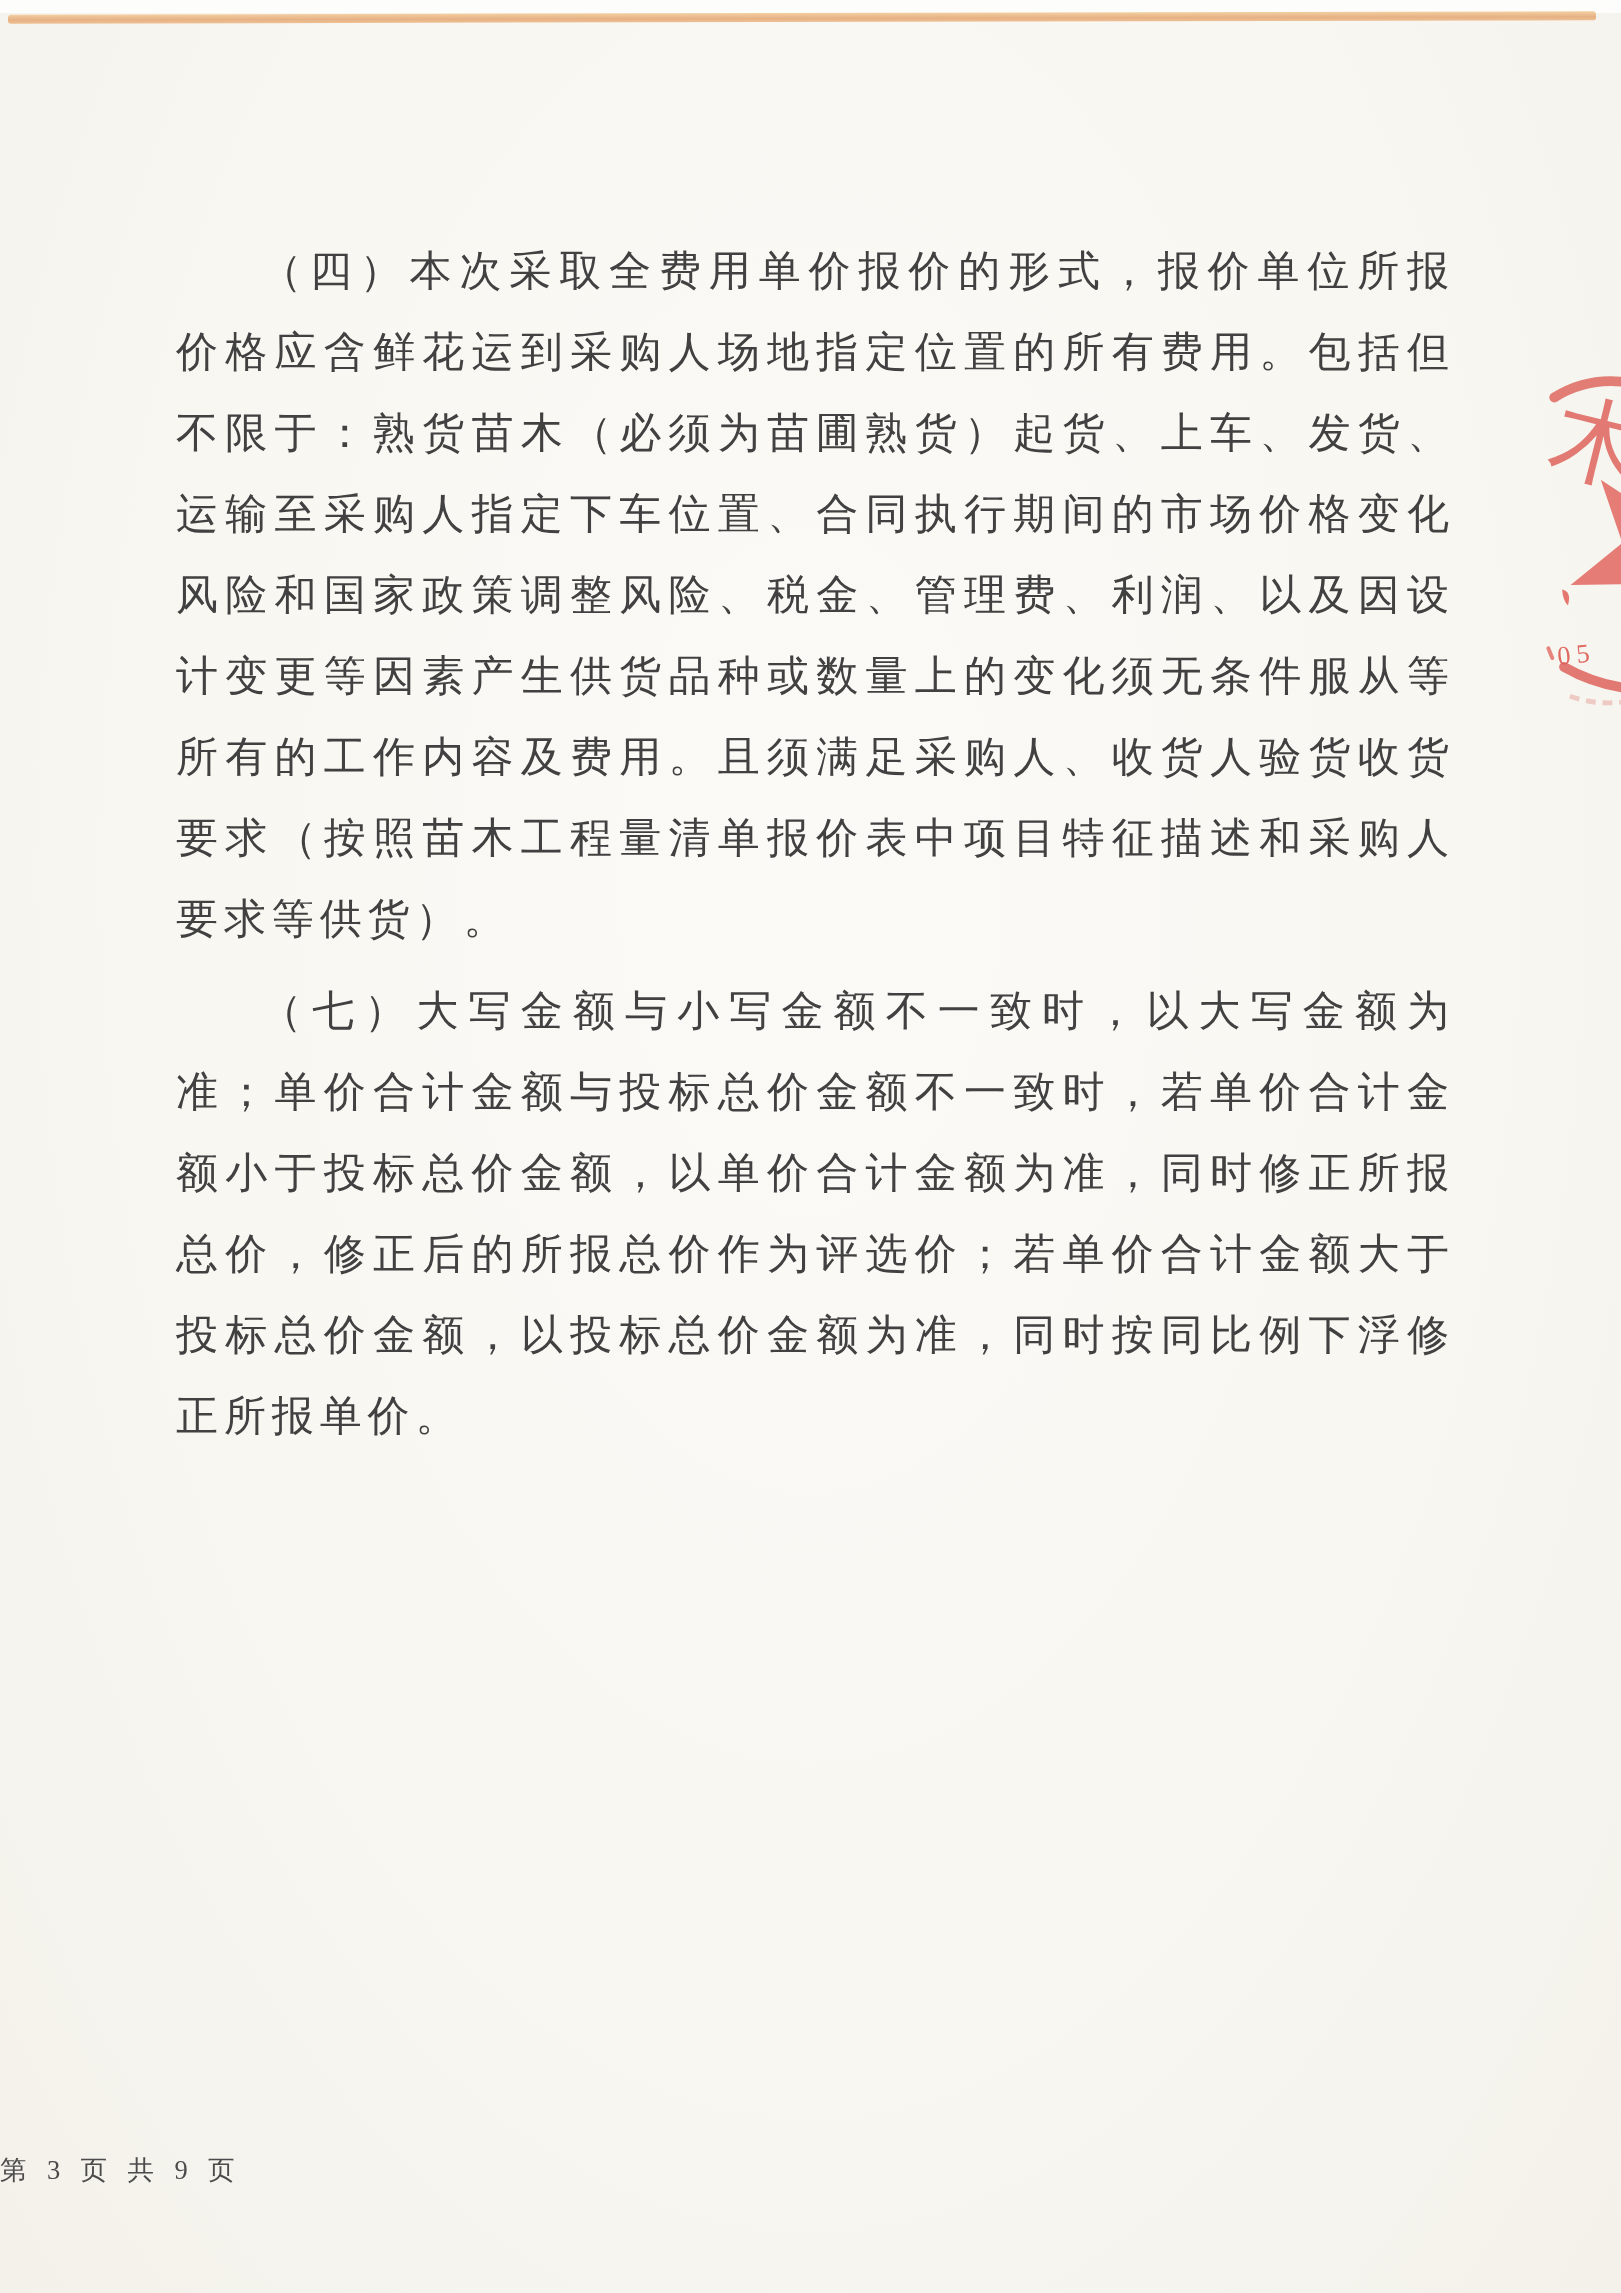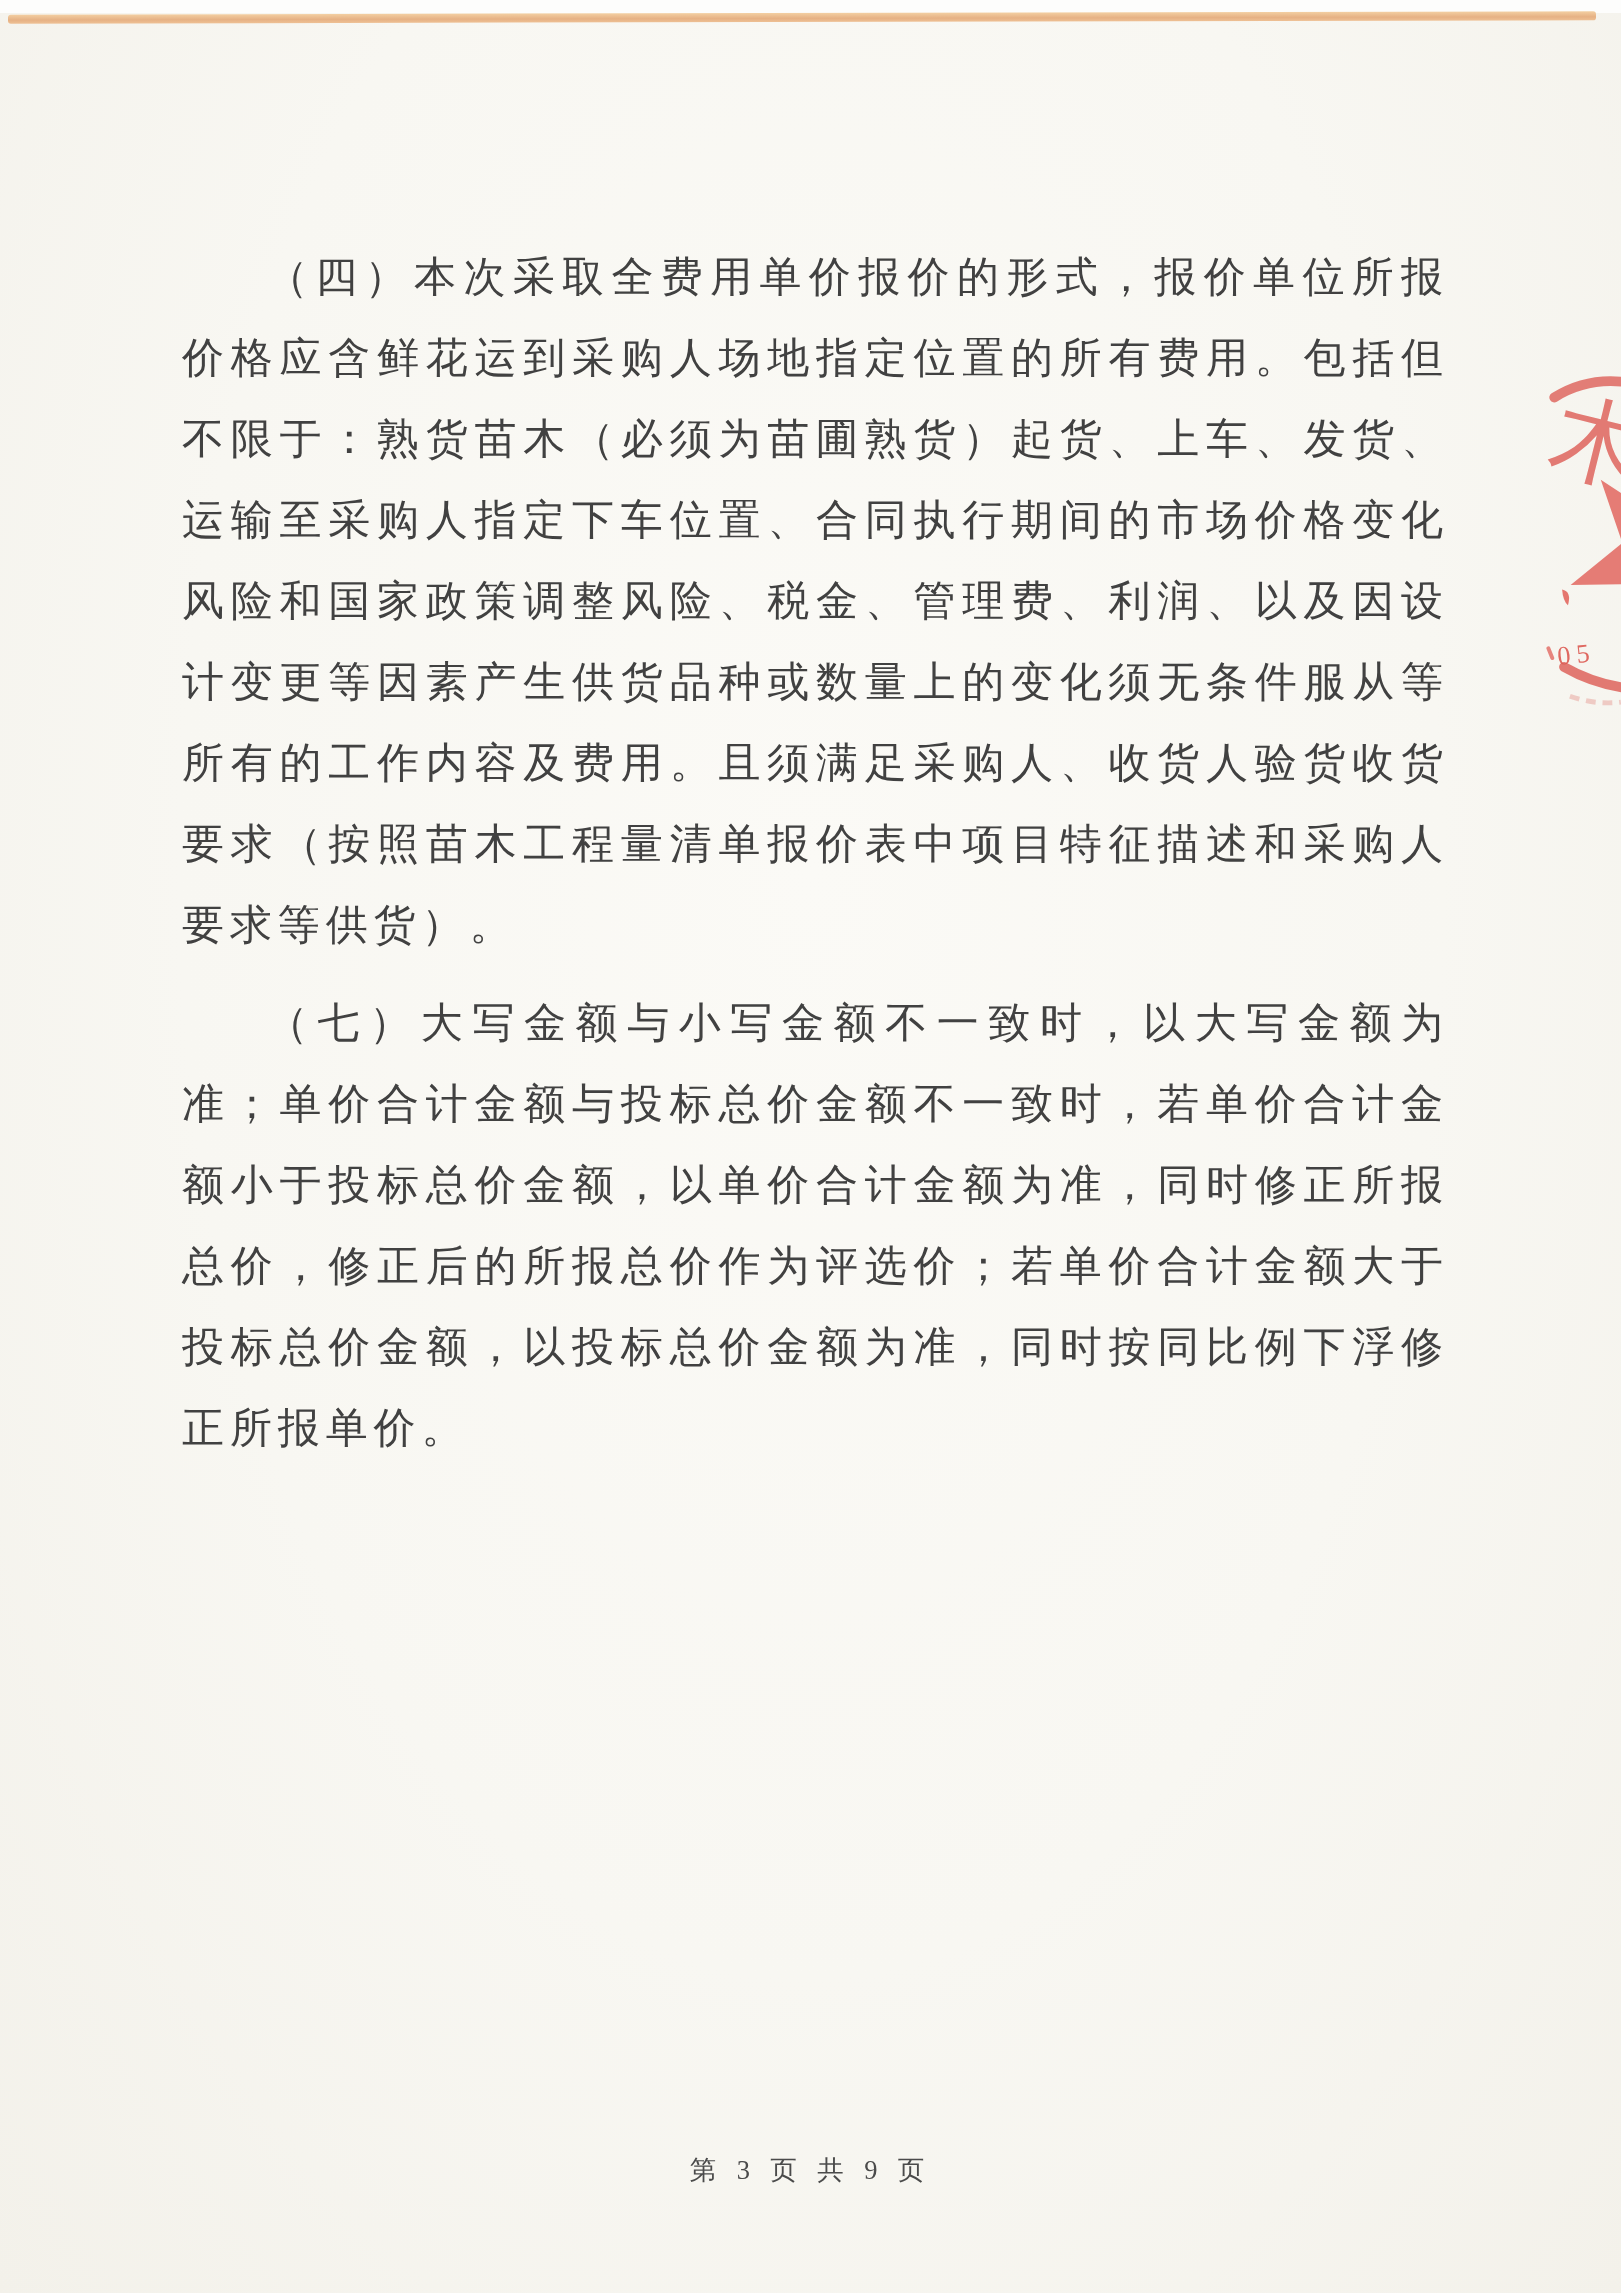--- a/index.html
+++ b/index.html
@@ -24,34 +24,33 @@
     position:absolute;top:12.7px;left:7.8px;right:25.5px;height:8.8px;
     background:linear-gradient(to bottom,#f3cfa2,#e6b184 60%,#eec094);
     border-radius:2.9px;
     transform:rotate(-0.12deg);
   }
   .doc-body{
     position:absolute;
     left:165px;right:155px;top:220px;
   }
   .doc-body p{
-    margin:17px;
+    margin:11px;
     font-size:42px;
     line-height:81px;
     letter-spacing:5.9px;
     color:#414141;
     text-indent:2em;
     text-align:justify;
     text-align-last:left;
     text-justify:inter-character;
   }
   .page-footer{
     position:absolute;
     left:0;right:0;top:2152px;
-    text-align:center;
     font-size:26.5px;
     letter-spacing:6.9px;
     color:#4b4b4b;
   }
   .stamp{
     position:absolute;
     top:372px;left:1511px;
     width:110px;height:338px;
   }
 </style>

